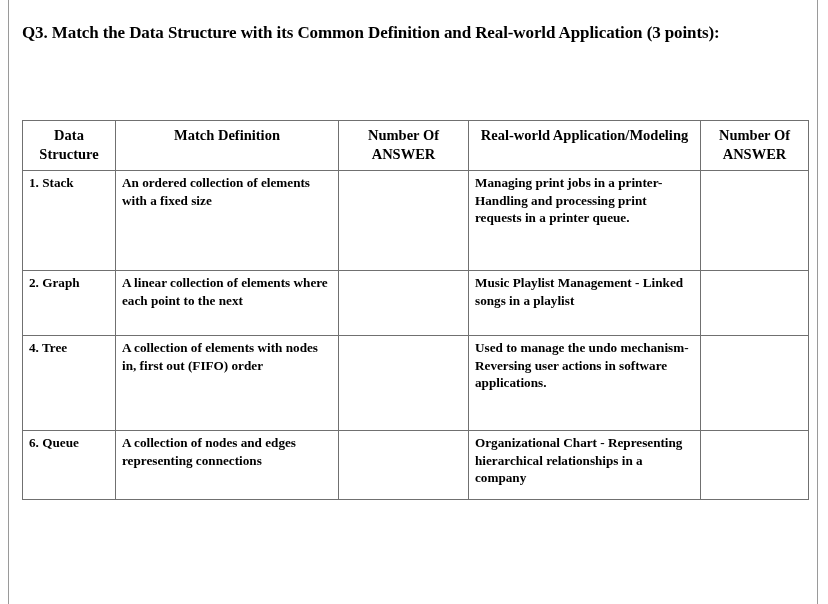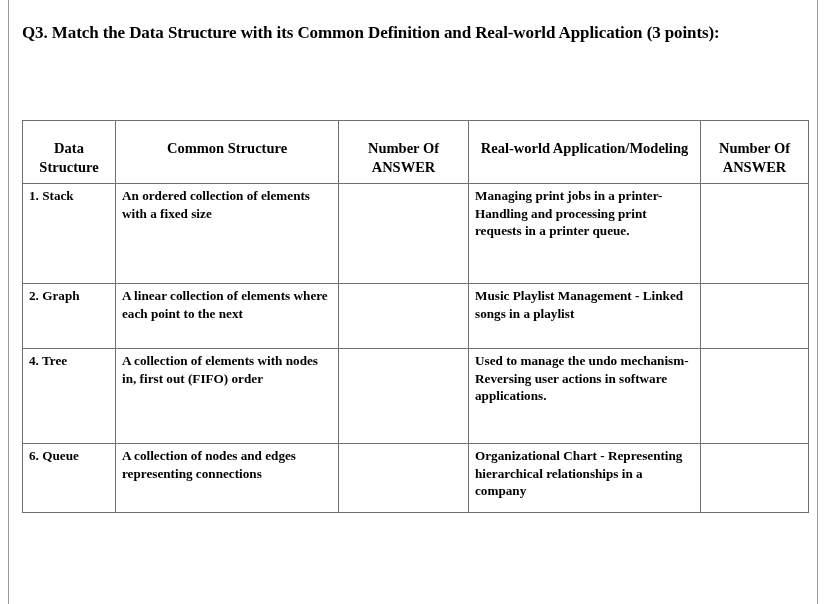--- a/index.html
+++ b/index.html
@@ -66,21 +66,21 @@
     text-align: left;
     font-size: 13.2px;
     line-height: 17.5px;
     background: #ffffff;
   }
   #match-table thead th {
     text-align: center;
     font-weight: bold;
     font-size: 14.5px;
     line-height: 19px;
-    padding-top: 18px;
+    padding-top: 5px;
     padding-bottom: 3px;
     vertical-align: top;
   }
 
   
   col.c-structure  { width: 93px;  }
   col.c-definition { width: 223px; }
   col.c-answer1    { width: 130px; }
   col.c-realworld  { width: 232px; }
   col.c-answer2    { width: 108px; }
@@ -117,21 +117,21 @@
     <colgroup>
       <col class="c-structure">
       <col class="c-definition">
       <col class="c-answer1">
       <col class="c-realworld">
       <col class="c-answer2">
     </colgroup>
     <thead>
       <tr class="r-head">
         <th>Data Structure</th>
-        <th>Common Structure</th>
+        <th>Match Definition</th>
         <th>Number Of ANSWER</th>
         <th>Real-world Application/Modeling</th>
         <th>Number Of ANSWER</th>
       </tr>
     </thead>
     <tbody>
 
       <tr class="r-1">
         <td>1. Stack</td>
         <td>An ordered collection of elements with a fixed size</td>

